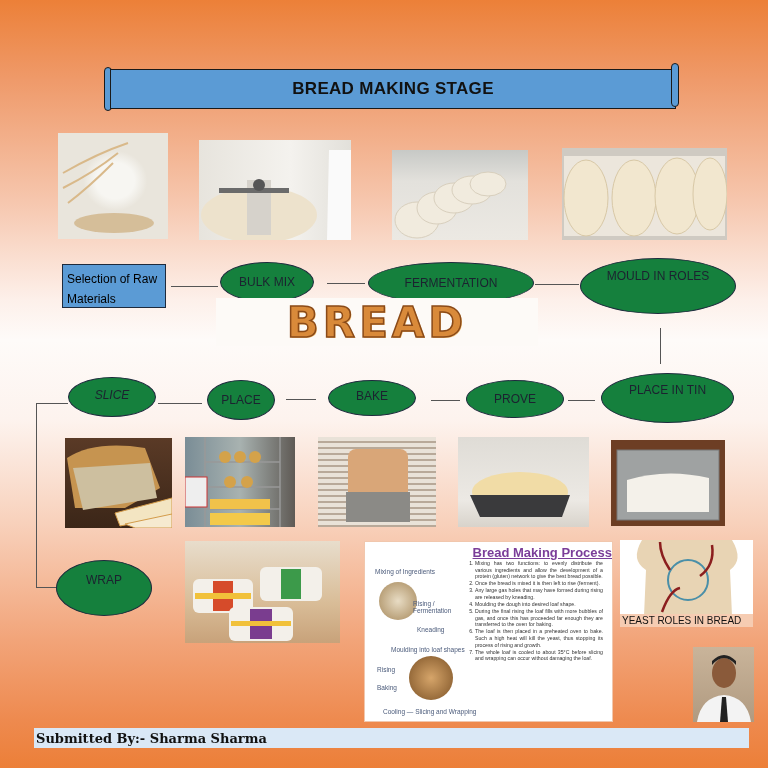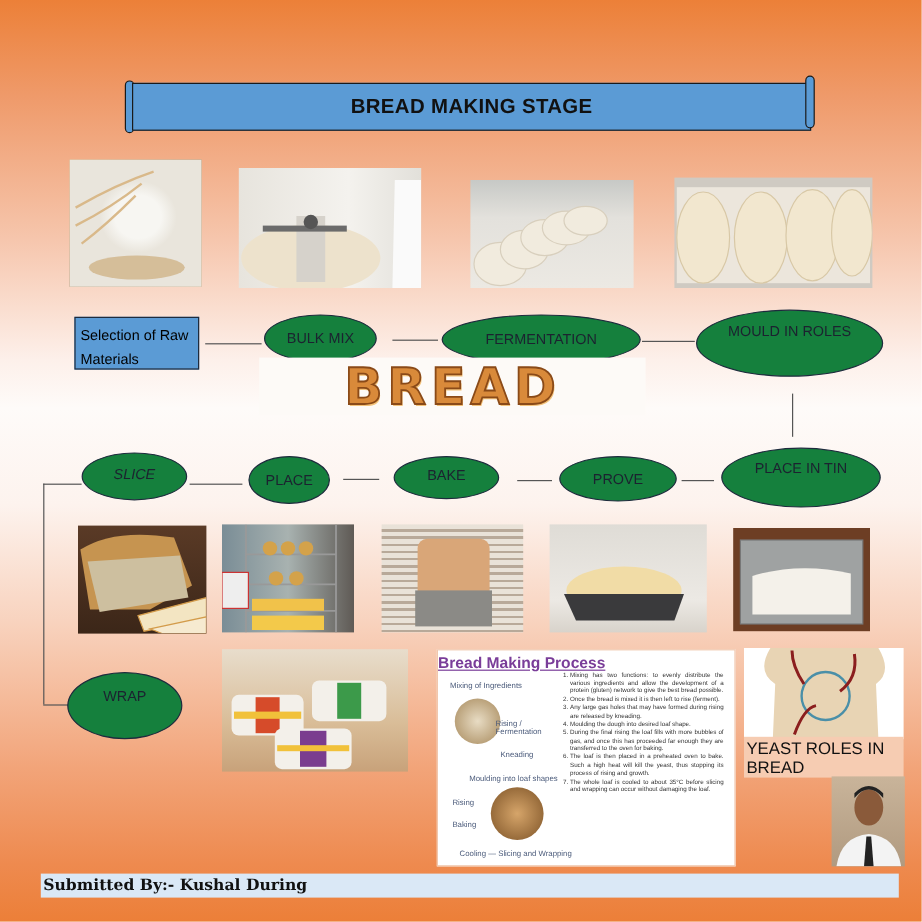--- a/index.html
+++ b/index.html
@@ -43,26 +43,26 @@
   
   .footer {
     left:34px; top:728px; width:715px; height:20px;
     background:#dae8f6; display:flex; justify-content:space-between; align-items:center;
     padding:0 14px 0 2px; box-sizing:border-box;
     font-family:"DejaVu Serif", serif; font-weight:bold; font-size:13px; color:#111;
   }
 
   
   .process-card { background:#fff; border:1px solid #f1c7ad; box-sizing:border-box; }
-  .process-title { color:#7a3d99; font-weight:bold; font-size:13px; text-decoration:underline; text-align:left; margin-top:3px; }
+  .process-title { color:#7a3d99; font-weight:bold; font-size:13px; text-decoration:underline; text-align:right; margin-top:3px; }
   .process-steps { font-size:5.2px; line-height:6.6px; color:#333; margin:0; padding-left:10px; }
   .process-steps li { margin-bottom:0.5px; text-align:justify; }
   .process-left { font-size:6.5px; color:#4a5a7a; }
 
-  .yeast-caption { font-size:14px; color:#111; background:#f6ccb2; padding:1px 2px; }
+  .yeast-caption { font-size:10px; color:#111; background:#f6ccb2; padding:1px 2px; }
 </style>
 </head>
 <body>
 
 <div class="abs banner-curl" style="left:104px;top:67px;"></div>
 <div class="abs banner">
   <span class="banner-title">BREAD MAKING STAGE</span>
 </div>
 <div class="abs banner-curl" style="left:671px;top:63px;height:44px;"></div>
 
@@ -259,14 +259,14 @@
 <div class="abs" style="left:693px;top:647px;width:61px;height:75px;background:linear-gradient(180deg,#c9b49a,#b09a80);overflow:hidden;">
   <svg width="61" height="75">
     <ellipse cx="31" cy="26" rx="12" ry="15" fill="#8a5a3a"></ellipse>
     <path d="M19 18 Q31 4 43 18 L43 14 Q31 2 19 14 Z" fill="#222"></path>
     <path d="M4 75 Q8 50 31 48 Q54 50 58 75 Z" fill="#f3f3f3"></path>
     <path d="M29 50 L33 50 L35 75 L27 75 Z" fill="#222"></path>
   </svg>
 </div>
 
 <div class="abs footer">
-  <span>Submitted By:- Kushal During</span>
+  <span>Submitted By:- Sharma Sharma</span>
 </div>
 
 </body></html>

